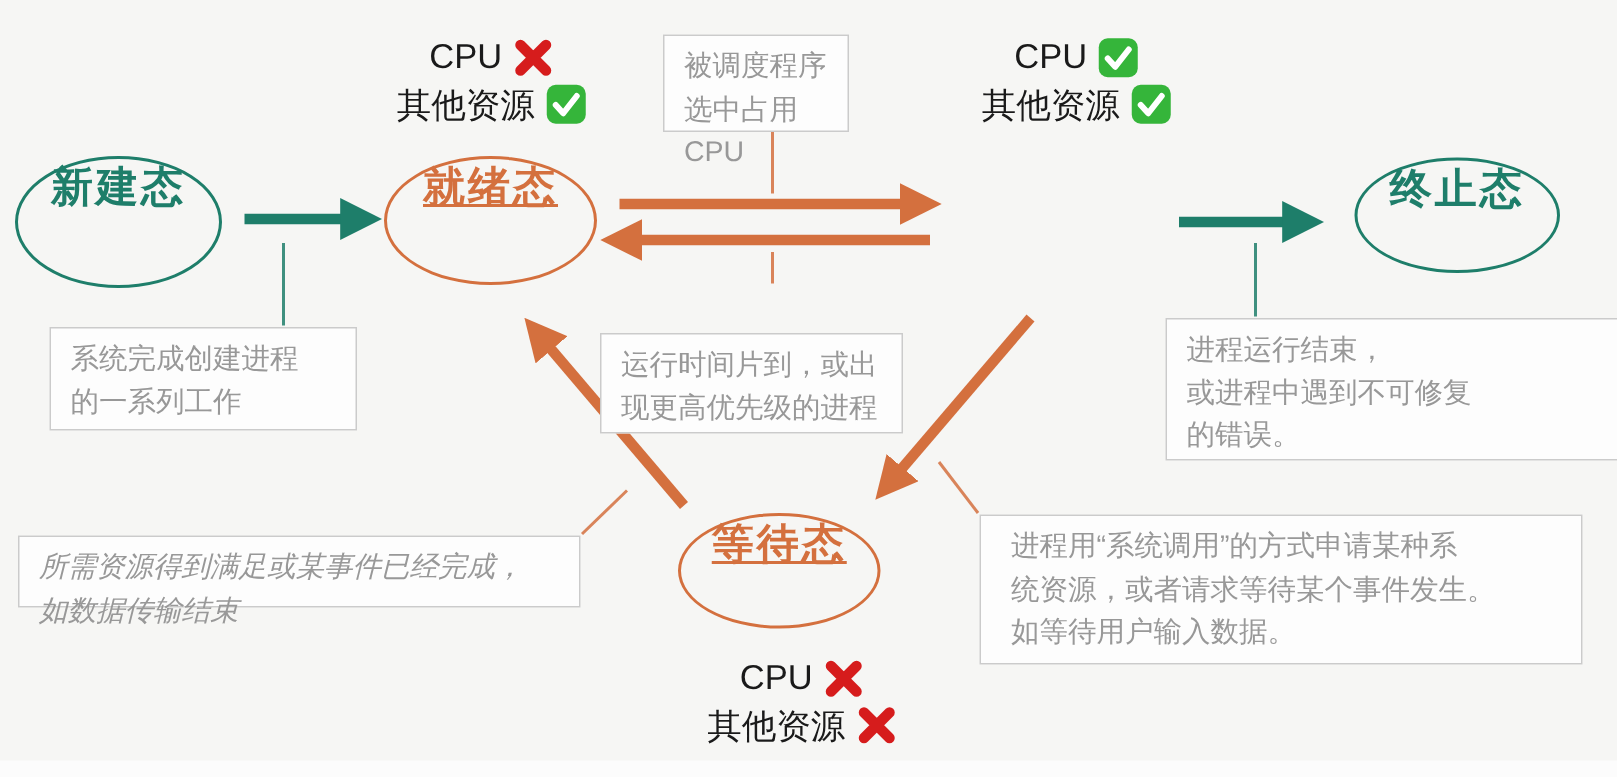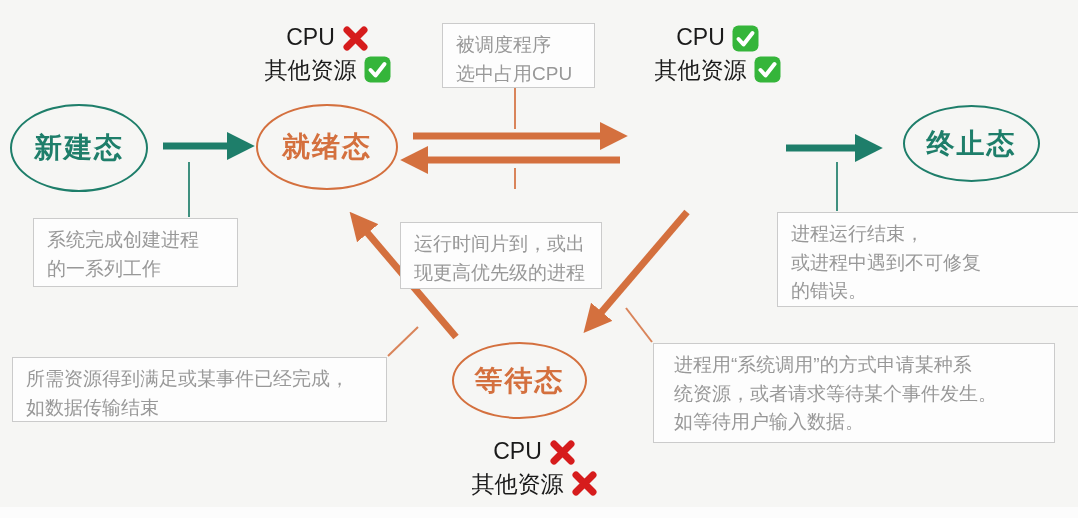--- a/index.html
+++ b/index.html
@@ -15,26 +15,26 @@
   }
   .arrows{position:absolute; left:0; top:0; width:1078px; height:518px; pointer-events:none;}
   .stroke-teal{stroke:var(--teal);}
   .stroke-orange{stroke:var(--orange);}
   .fill-teal{fill:var(--teal);}
   .fill-orange{fill:var(--orange);}
   .thick{stroke-width:7; fill:none;}
   .thin{stroke-width:2; fill:none; opacity:.85;}
   .state{
     position:absolute; border:2.5px solid; border-radius:50%;
-    display:flex; align-items:center; justify-content:center;
+    display:flex; align-items:flex-start; justify-content:center;
     font-size:28px; font-weight:bold; letter-spacing:2px;
     background:transparent;
   }
   .state.teal{border-color:var(--teal); color:var(--teal);}
-  .state.orange{border-color:var(--orange); color:var(--orange);}
+  .state.orange{border-color:var(--orange); color:var(--orange);text-decoration:underline;}
   .note{
     position:absolute; background:var(--note-bg); border:1.5px solid var(--note-border);
     color:var(--note-text); font-size:19px; line-height:1.5;
     padding:7px 13px; white-space:pre-line;
   }
   .badge{position:absolute; text-align:center; color:var(--label-text);}
   .badge-row{
     display:flex; align-items:flex-start; justify-content:center; gap:6px;
     height:31px; font-size:23px;
   }
@@ -130,27 +130,27 @@
     <div class="badge-row">
       <span>其他资源</span>
       <svg class="icon" viewBox="0 0 29 29">
           <path class="cross-path" d="M6,6 L23,23 M23,6 L6,23"></path>
         </svg>
     </div>
   </div>
 
   <div class="note" style="left:13px; top:218px; width:205px; height:69px;margin-left:20px;">系统完成创建进程
 的一系列工作</div>
-  <div class="note" style="left:442px; top:23px; width:153px; height:65px;">被调度程序
+  <div class="note" style="left:442px; top:23px; width:124px; height:65px;">被调度程序
 选中占用CPU</div>
   <div class="note" style="left:400px; top:190px; width:202px; height:67px;margin-top:32px;">运行时间片到，或出
 现更高优先级的进程</div>
   <div class="note" style="left:777px; top:212px; width:312px; height:95px;">进程运行结束，
 或进程中遇到不可修复
 的错误。</div>
-  <div class="note" style="left:12px; top:357px; width:375px; height:65px;">所需资源得到满足或某事件已经完成，
+  <div class="note" style="left:12px; top:357px; width:375px; height:48px;font-style:italic;">所需资源得到满足或某事件已经完成，
 如数据传输结束</div>
   <div class="note" style="left:653px; top:343px; width:402px; height:100px;padding-left:20px;">进程用“系统调用”的方式申请某种系
 统资源，或者请求等待某个事件发生。
 如等待用户输入数据。</div>
 
   <div class="bottom-strip"></div>
 </div>
 
 </body></html>

